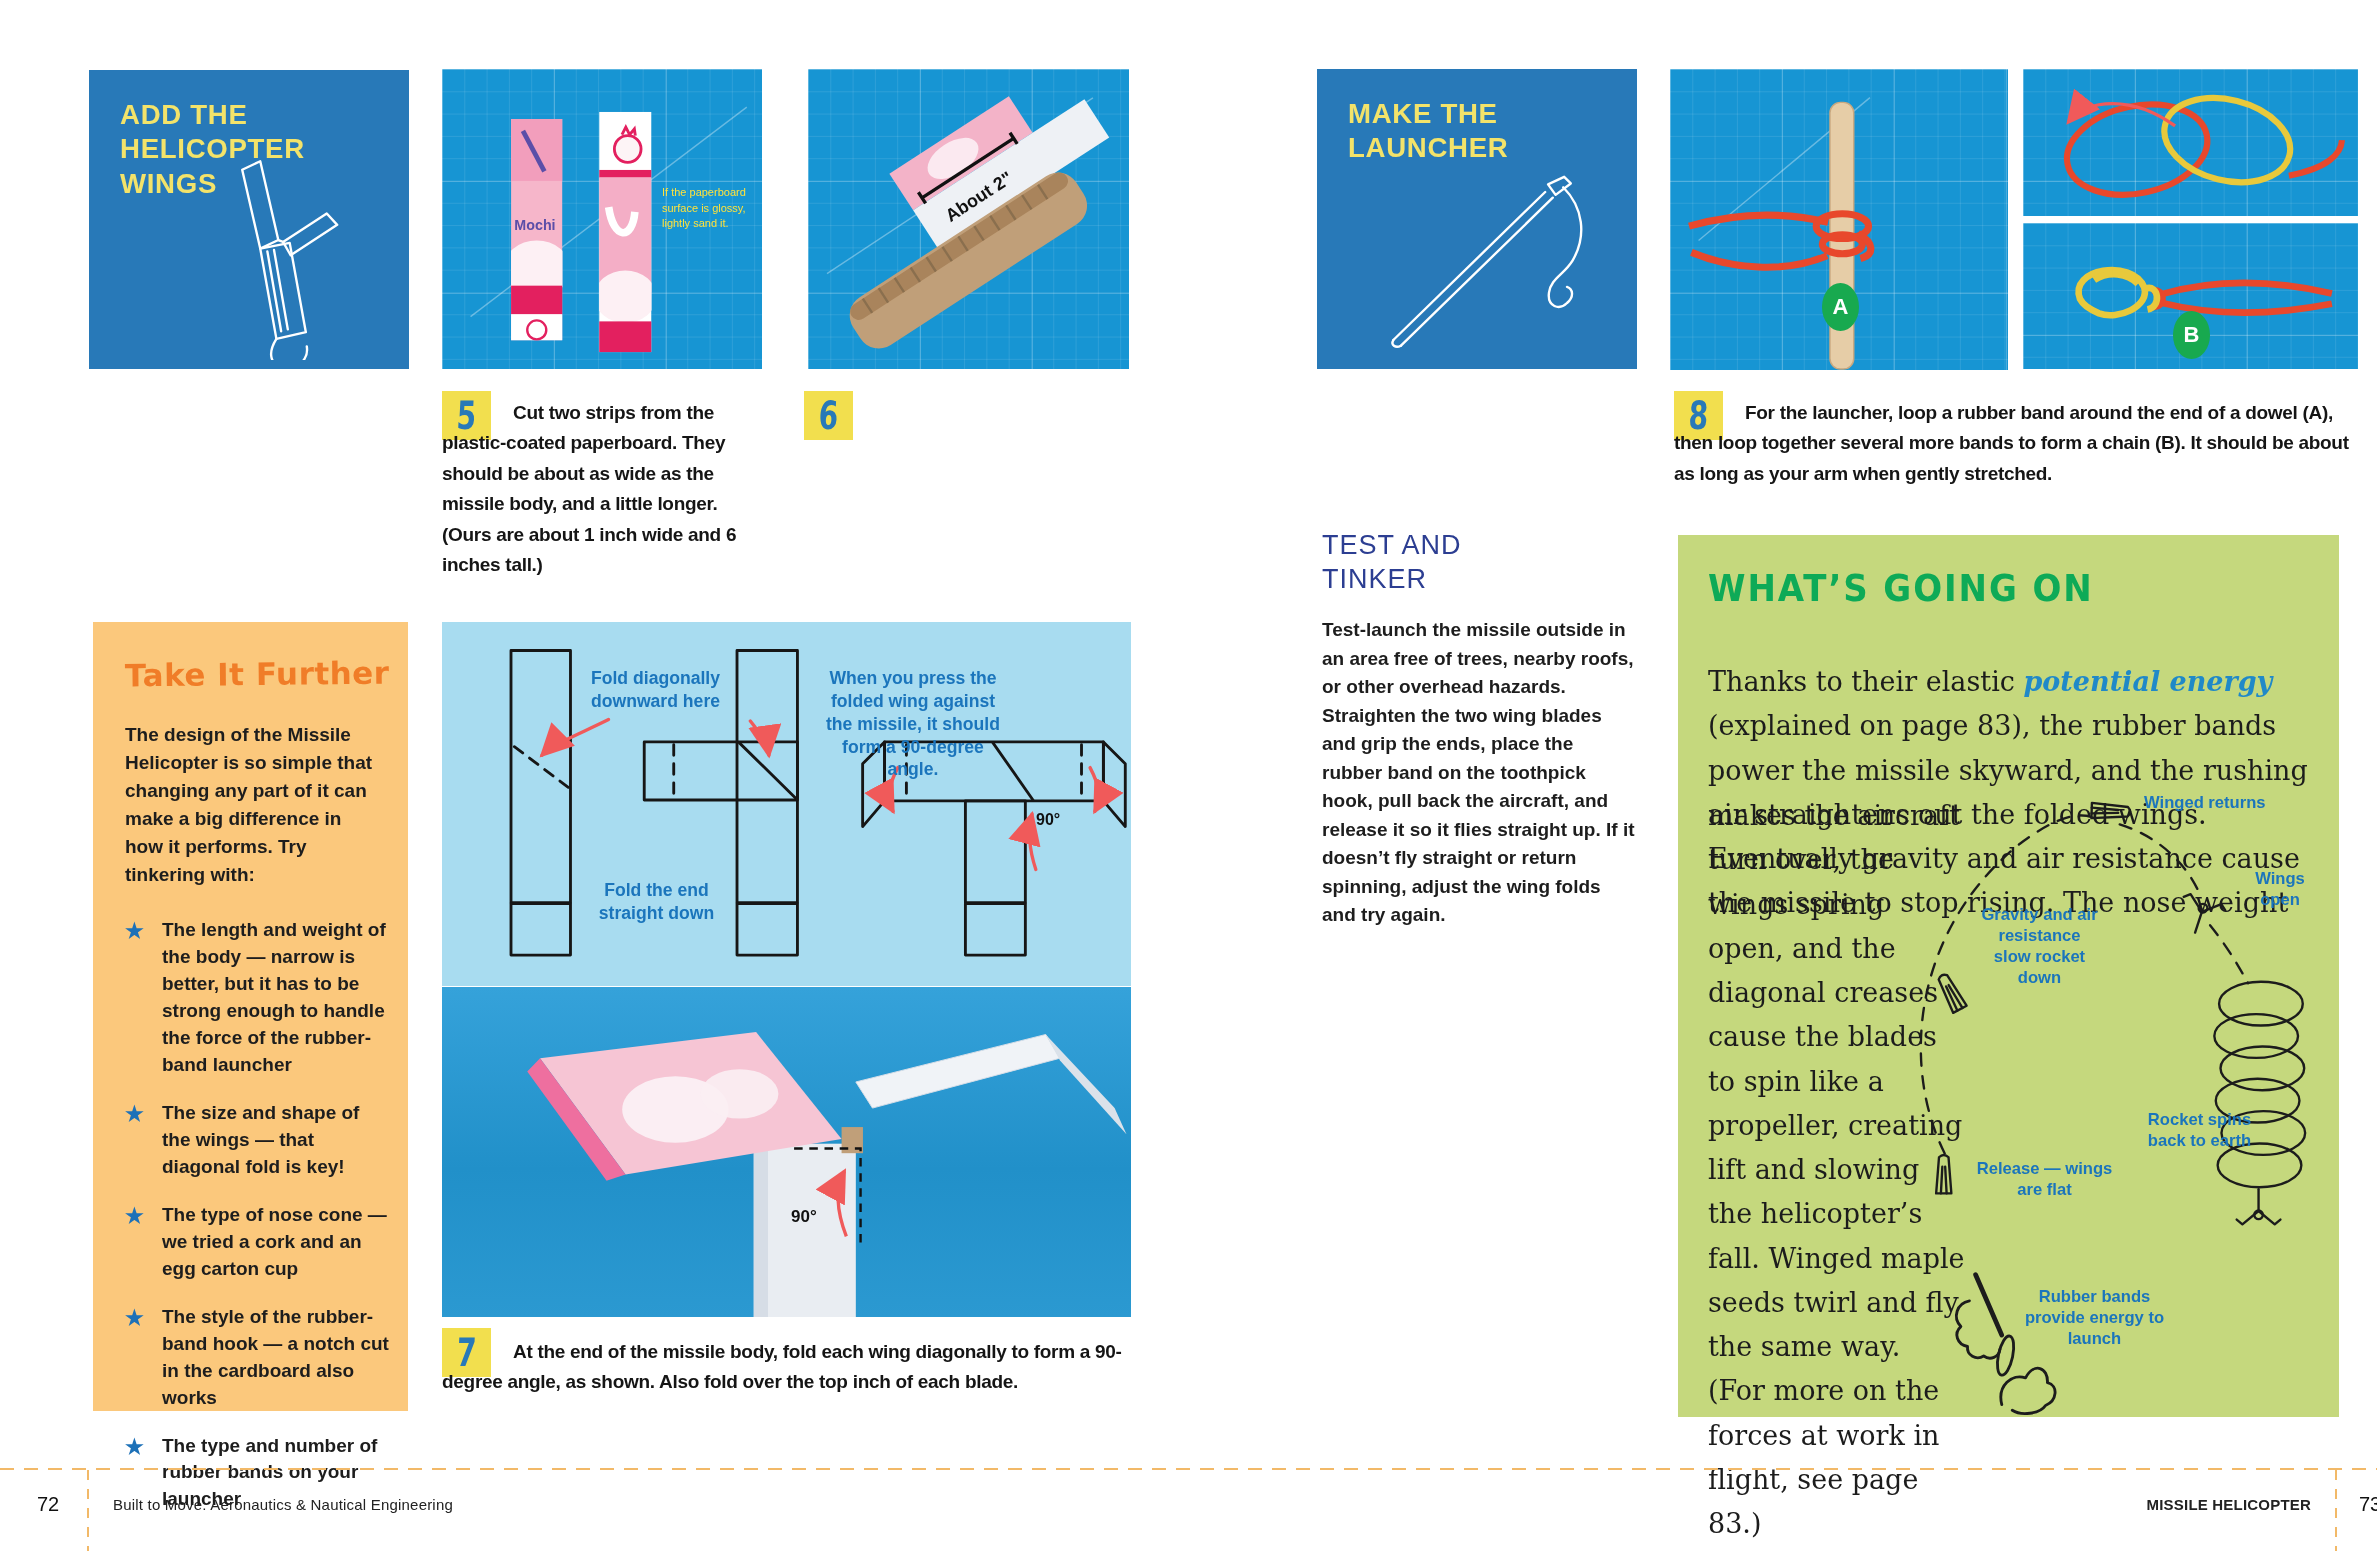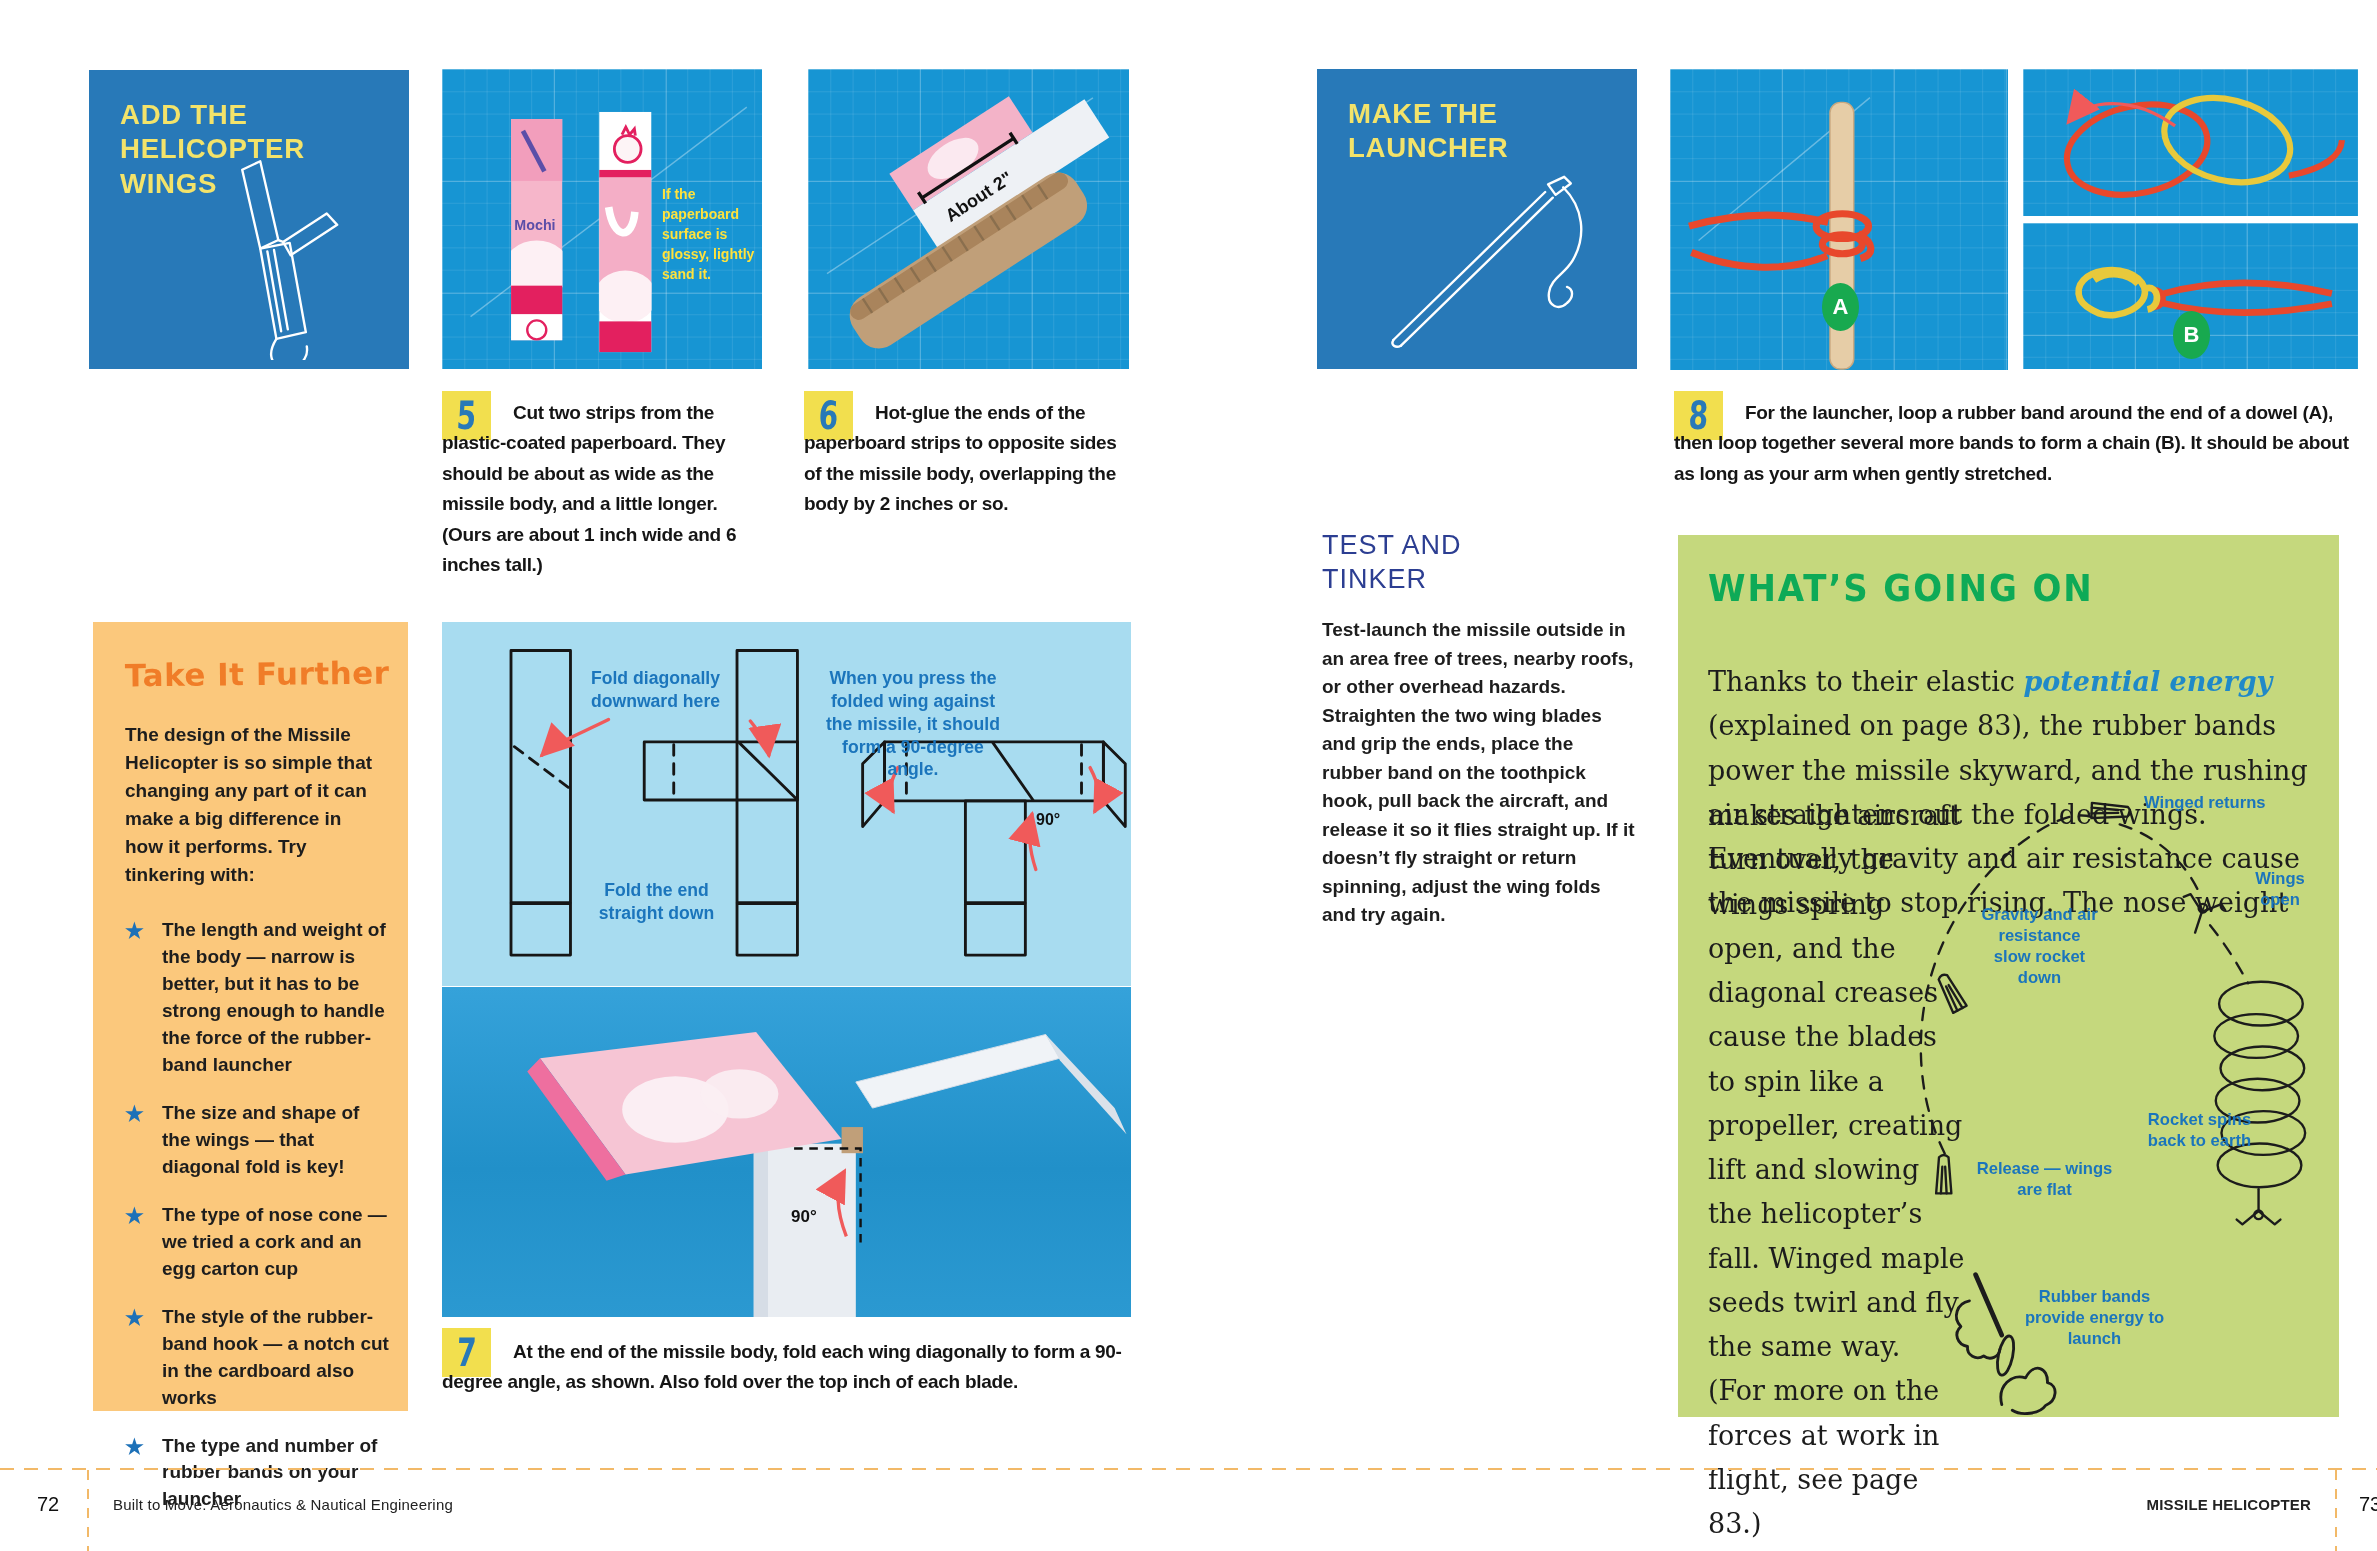--- a/index.html
+++ b/index.html
@@ -17,21 +17,21 @@
   .panel-title{position:absolute;left:31px;top:27.6px;width:228px;color:var(--yellow);
     font-size:27.6px;font-weight:800;line-height:1.26;letter-spacing:0.7px}
   .mat{background-color:var(--mat);
     background-image:
       linear-gradient(rgba(255,255,255,.22) 1.4px, transparent 1.4px),
       linear-gradient(90deg, rgba(255,255,255,.22) 1.4px, transparent 1.4px),
       linear-gradient(rgba(255,255,255,.10) 1px, transparent 1px),
       linear-gradient(90deg, rgba(255,255,255,.10) 1px, transparent 1px);
     background-size:112px 112px,112px 112px,22.3px 22.3px,22.3px 22.3px;overflow:hidden}
   .photo-sky{background:linear-gradient(180deg,#35a2da 0%,#2190c9 55%,#2b99d1 100%);overflow:hidden}
-  .ycap{position:absolute;color:#ffe23c;font-weight:700;font-size:14px;line-height:1.42}
+  .ycap{position:absolute;color:#ffe23c;font-weight:400;font-size:11px;line-height:1.42}
   .stepbadge{position:absolute;width:49px;height:49px;background:var(--badge-yellow);
     display:flex;align-items:center;justify-content:center}
   .stepbadge span{color:var(--blue);font-size:39px;font-weight:800;font-family:"DejaVu Sans",sans-serif;
     transform:scaleX(.72) skewX(-4deg)}
   .steptext{position:absolute;font-size:19px;line-height:1.6;letter-spacing:-0.3px;font-weight:700;
     font-family:"Liberation Sans",sans-serif;color:#151515;text-indent:71px}
   .tifbox{background:var(--orange-box)}
   .tif-title{position:absolute;left:32px;top:34px;color:var(--orange-title);font-size:31px;
     font-weight:800;letter-spacing:0.5px;font-family:"DejaVu Sans",sans-serif;transform:rotate(-.6deg)}
   .tif-body{position:absolute;left:32px;top:99px;width:257px;font-size:19px;line-height:1.47;
@@ -143,21 +143,20 @@
   </figure>
 
   <div class="stepbadge" style="left:442px;top:391px">
       <span>5</span>
     </div>
   <p class="steptext" style="left:442px;top:398px;width:311px">Cut two strips from the plastic-coated paperboard. They should be about as wide as the missile body, and a little longer. (Ours are about 1 inch wide and 6 inches tall.)</p>
 
   <div class="stepbadge" style="left:804px;top:391px">
       <span>6</span>
     </div>
-  <p class="steptext" style="left:804px;top:398px;width:333px">Hot-glue the ends of the paperboard strips to opposite sides of the missile body, overlapping the body by 2 inches or so.</p>
 
   <aside class="abs tifbox" style="left:93px;top:622px;width:315px;height:789px">
     <h3 class="tif-title">Take It Further</h3>
     <p class="tif-body">The design of the Missile Helicopter is so simple that changing any part of it can make a big difference in how it performs. Try tinkering with:</p>
     <ul class="tif-list">
       <li><span class="star">★</span><span>The length and weight of the body — narrow is better, but it has to be strong enough to handle the force of the rubber-band launcher</span></li>
       <li><span class="star">★</span><span>The size and shape of the wings — that diagonal fold is key!</span></li>
       <li><span class="star">★</span><span>The type of nose cone — we tried a cork and an egg carton cup</span></li>
       <li><span class="star">★</span><span>The style of the rubber-band hook — a notch cut in the cardboard also works</span></li>
       <li><span class="star">★</span><span>The type and number of rubber bands on your launcher</span></li>

